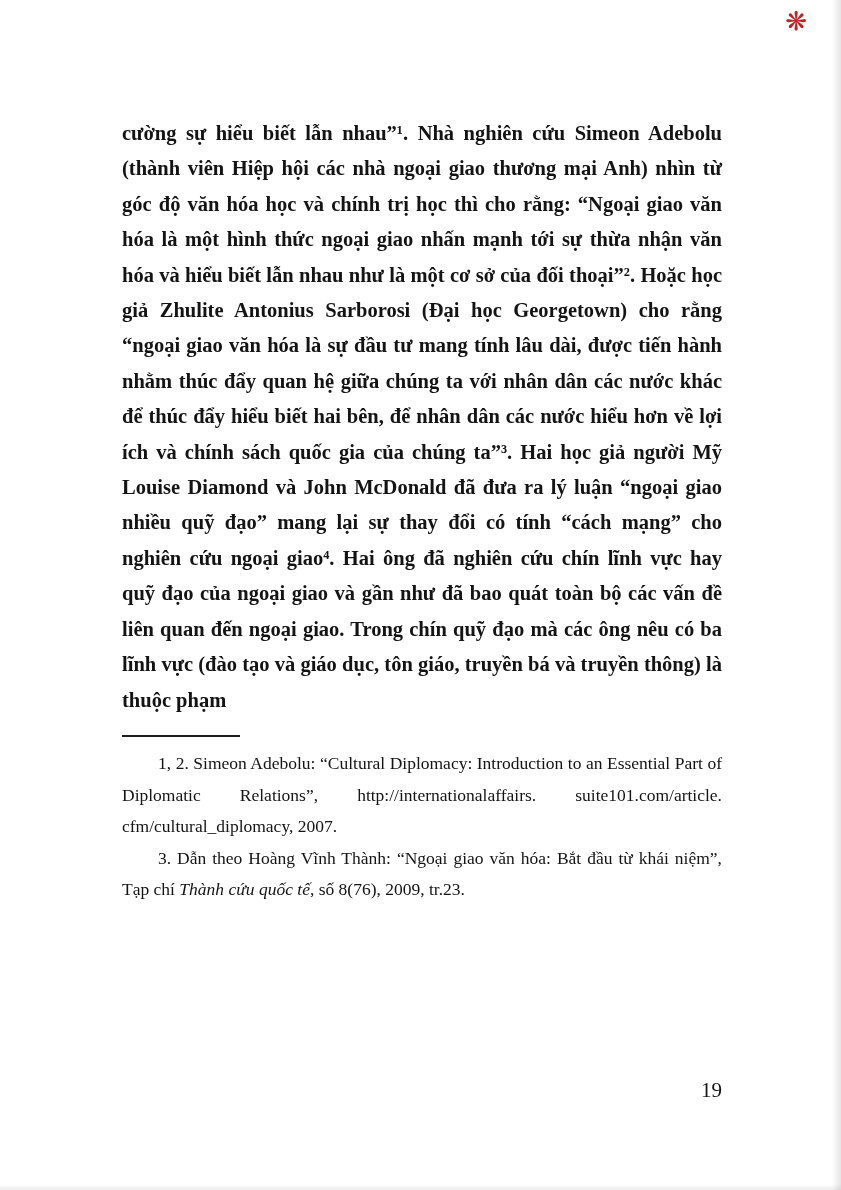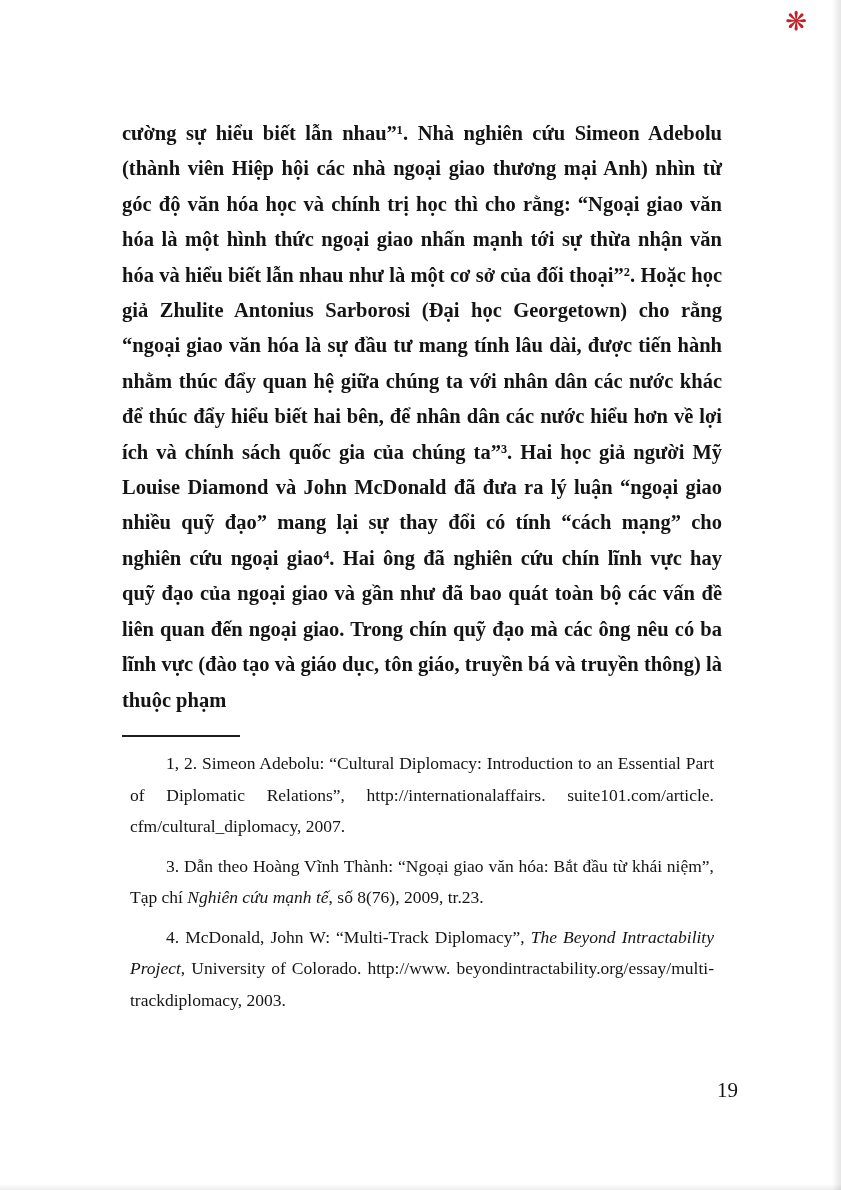--- a/index.html
+++ b/index.html
@@ -54,27 +54,27 @@
     width: 118px;
     margin: 17px 0 11px 0;
   }
   .footnotes {
     font-size: 17.5px;
     line-height: 31.6px;
     text-align: justify;
     color: #141414;
   }
   .footnotes p {
-    margin: 8px;
+    margin: 0;
     text-indent: 36px;
   }
   .page-number {
     position: absolute;
     top: 1078px;
-    right: 103px;
+    right: 119px;
     font-size: 21px;
     color: #141414;
   }
 </style>
 </head>
 <body>
 
 <div class="page">
 
   <span class="ornament">❋</span>
@@ -83,24 +83,21 @@
 
     <div class="body-text">cường sự hiểu biết lẫn nhau”¹. Nhà nghiên cứu Simeon Adebolu (thành viên Hiệp hội các nhà ngoại giao thương mại Anh) nhìn từ góc độ văn hóa học và chính trị học thì cho rằng: “Ngoại giao văn hóa là một hình thức ngoại giao nhấn mạnh tới sự thừa nhận văn hóa và hiểu biết lẫn nhau như là một cơ sở của đối thoại”². Hoặc học giả Zhulite Antonius Sarborosi (Đại học Georgetown) cho rằng “ngoại giao văn hóa là sự đầu tư mang tính lâu dài, được tiến hành nhằm thúc đẩy quan hệ giữa chúng ta với nhân dân các nước khác để thúc đẩy hiểu biết hai bên, để nhân dân các nước hiểu hơn về lợi ích và chính sách quốc gia của chúng ta”³. Hai học giả người Mỹ Louise Diamond và John McDonald đã đưa ra lý luận “ngoại giao nhiều quỹ đạo” mang lại sự thay đổi có tính “cách mạng” cho nghiên cứu ngoại giao⁴. Hai ông đã nghiên cứu chín lĩnh vực hay quỹ đạo của ngoại giao và gần như đã bao quát toàn bộ các vấn đề liên quan đến ngoại giao. Trong chín quỹ đạo mà các ông nêu có ba lĩnh vực (đào tạo và giáo dục, tôn giáo, truyền bá và truyền thông) là thuộc phạm</div>
 
     <hr class="footnote-sep">
 
     <div class="footnotes">
       <p>
         <span>1, 2. Simeon Adebolu: “Cultural Diplomacy: Introduction to an Essential Part of Diplomatic Relations”, http://internationalaffairs. suite101.com/article. cfm/cultural_diplomacy, 2007.</span>
       </p>
       <p>
-        <span>3. Dẫn theo Hoàng Vĩnh Thành: “Ngoại giao văn hóa: Bắt đầu từ khái niệm”, Tạp chí </span><i>Nghiên cứu mạnh tế</i><span>, số 8(76), 2009, tr.23.</span>
-      </p>
-      <p>
-        <span>4. McDonald, John W: “Multi-Track Diplomacy”, </span><i>The Beyond Intractability Project</i><span>, University of Colorado. http://www. beyondintractability.org/essay/multi-trackdiplomacy, 2003.</span>
+        <span>3. Dẫn theo Hoàng Vĩnh Thành: “Ngoại giao văn hóa: Bắt đầu từ khái niệm”, Tạp chí </span><i>Thành cứu quốc tế</i><span>, số 8(76), 2009, tr.23.</span>
       </p>
     </div>
 
   </div>
 
   <div class="page-number">19</div>
 
   <div class="edge-right"></div>
   <div class="edge-bottom"></div>
 

